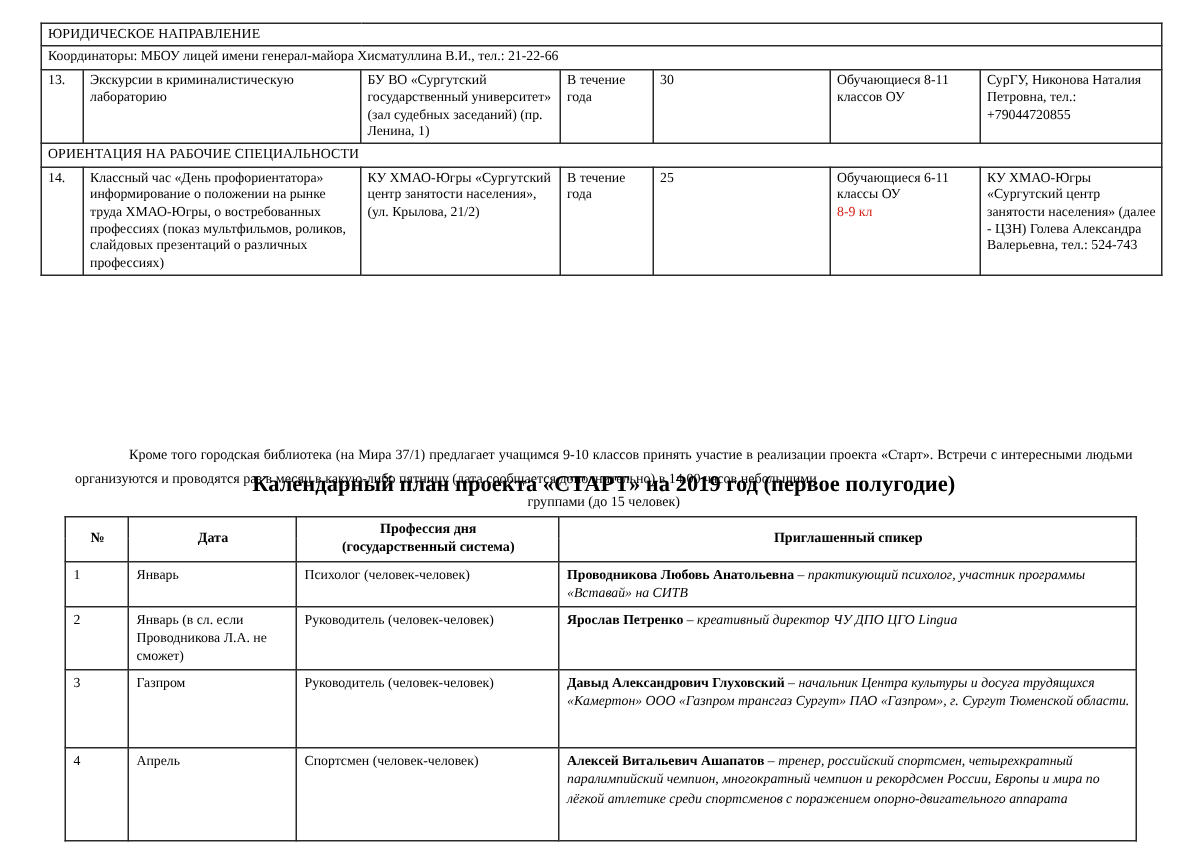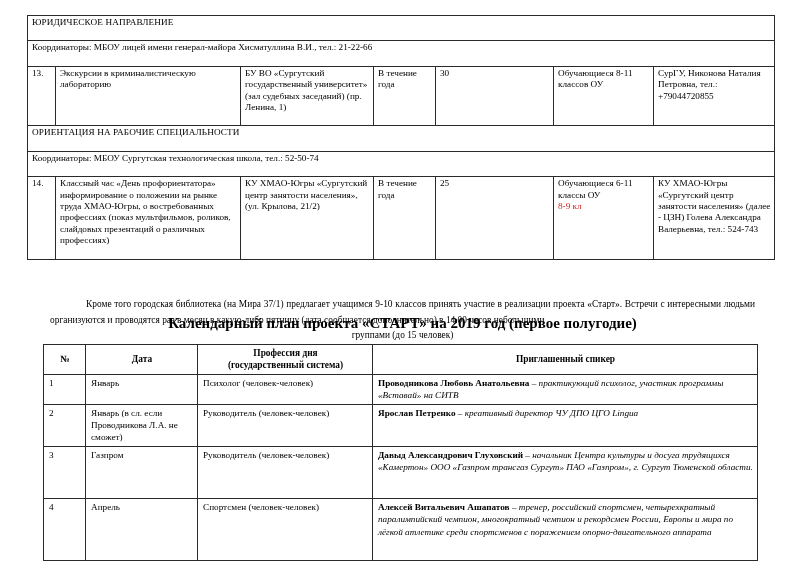--- a/index.html
+++ b/index.html
@@ -23,21 +23,21 @@
 
   
   table.doc {
     border-collapse: collapse;
     table-layout: fixed;
     border: 1.6px solid #1a1a1a;
   }
   table.doc td, table.doc th {
     border: 1px solid #2a2a2a;
     vertical-align: top;
-    padding: 1px 3px 12px 4px;
+    padding: 1px 3px 2px 4px;
     font-weight: normal;
     font-size: 9.2px;
     line-height: 11.4px;
     text-align: left;
   }
 
   
   .top-table-wrap {
     position: absolute;
     left: 27px;
@@ -148,23 +148,20 @@
           <td>30</td>
           <td>
             <span>Обучающиеся 8-11 классов ОУ</span>
           </td>
           <td>СурГУ, Никонова Наталия Петровна, тел.: +79044720855</td>
         </tr>
 
         <tr>
           <td class="sec-title" colspan="7">ОРИЕНТАЦИЯ НА РАБОЧИЕ СПЕЦИАЛЬНОСТИ</td>
         </tr>
-        <tr>
-          <td class="sec-coord" colspan="7">Координаторы: МБОУ Сургутская технологическая школа, тел.: 52-50-74</td>
-        </tr>
 
         <tr>
           <td class="num">14.</td>
           <td>Классный час «День профориентатора» информирование о положении на рынке труда ХМАО-Югры, о востребованных профессиях (показ мультфильмов, роликов, слайдовых презентаций о различных профессиях)</td>
           <td>КУ ХМАО-Югры «Сургутский центр занятости населения», (ул. Крылова, 21/2)</td>
           <td>В течение года</td>
           <td>25</td>
           <td>
             <span>Обучающиеся 6-11 классы ОУ</span>
             <br>

